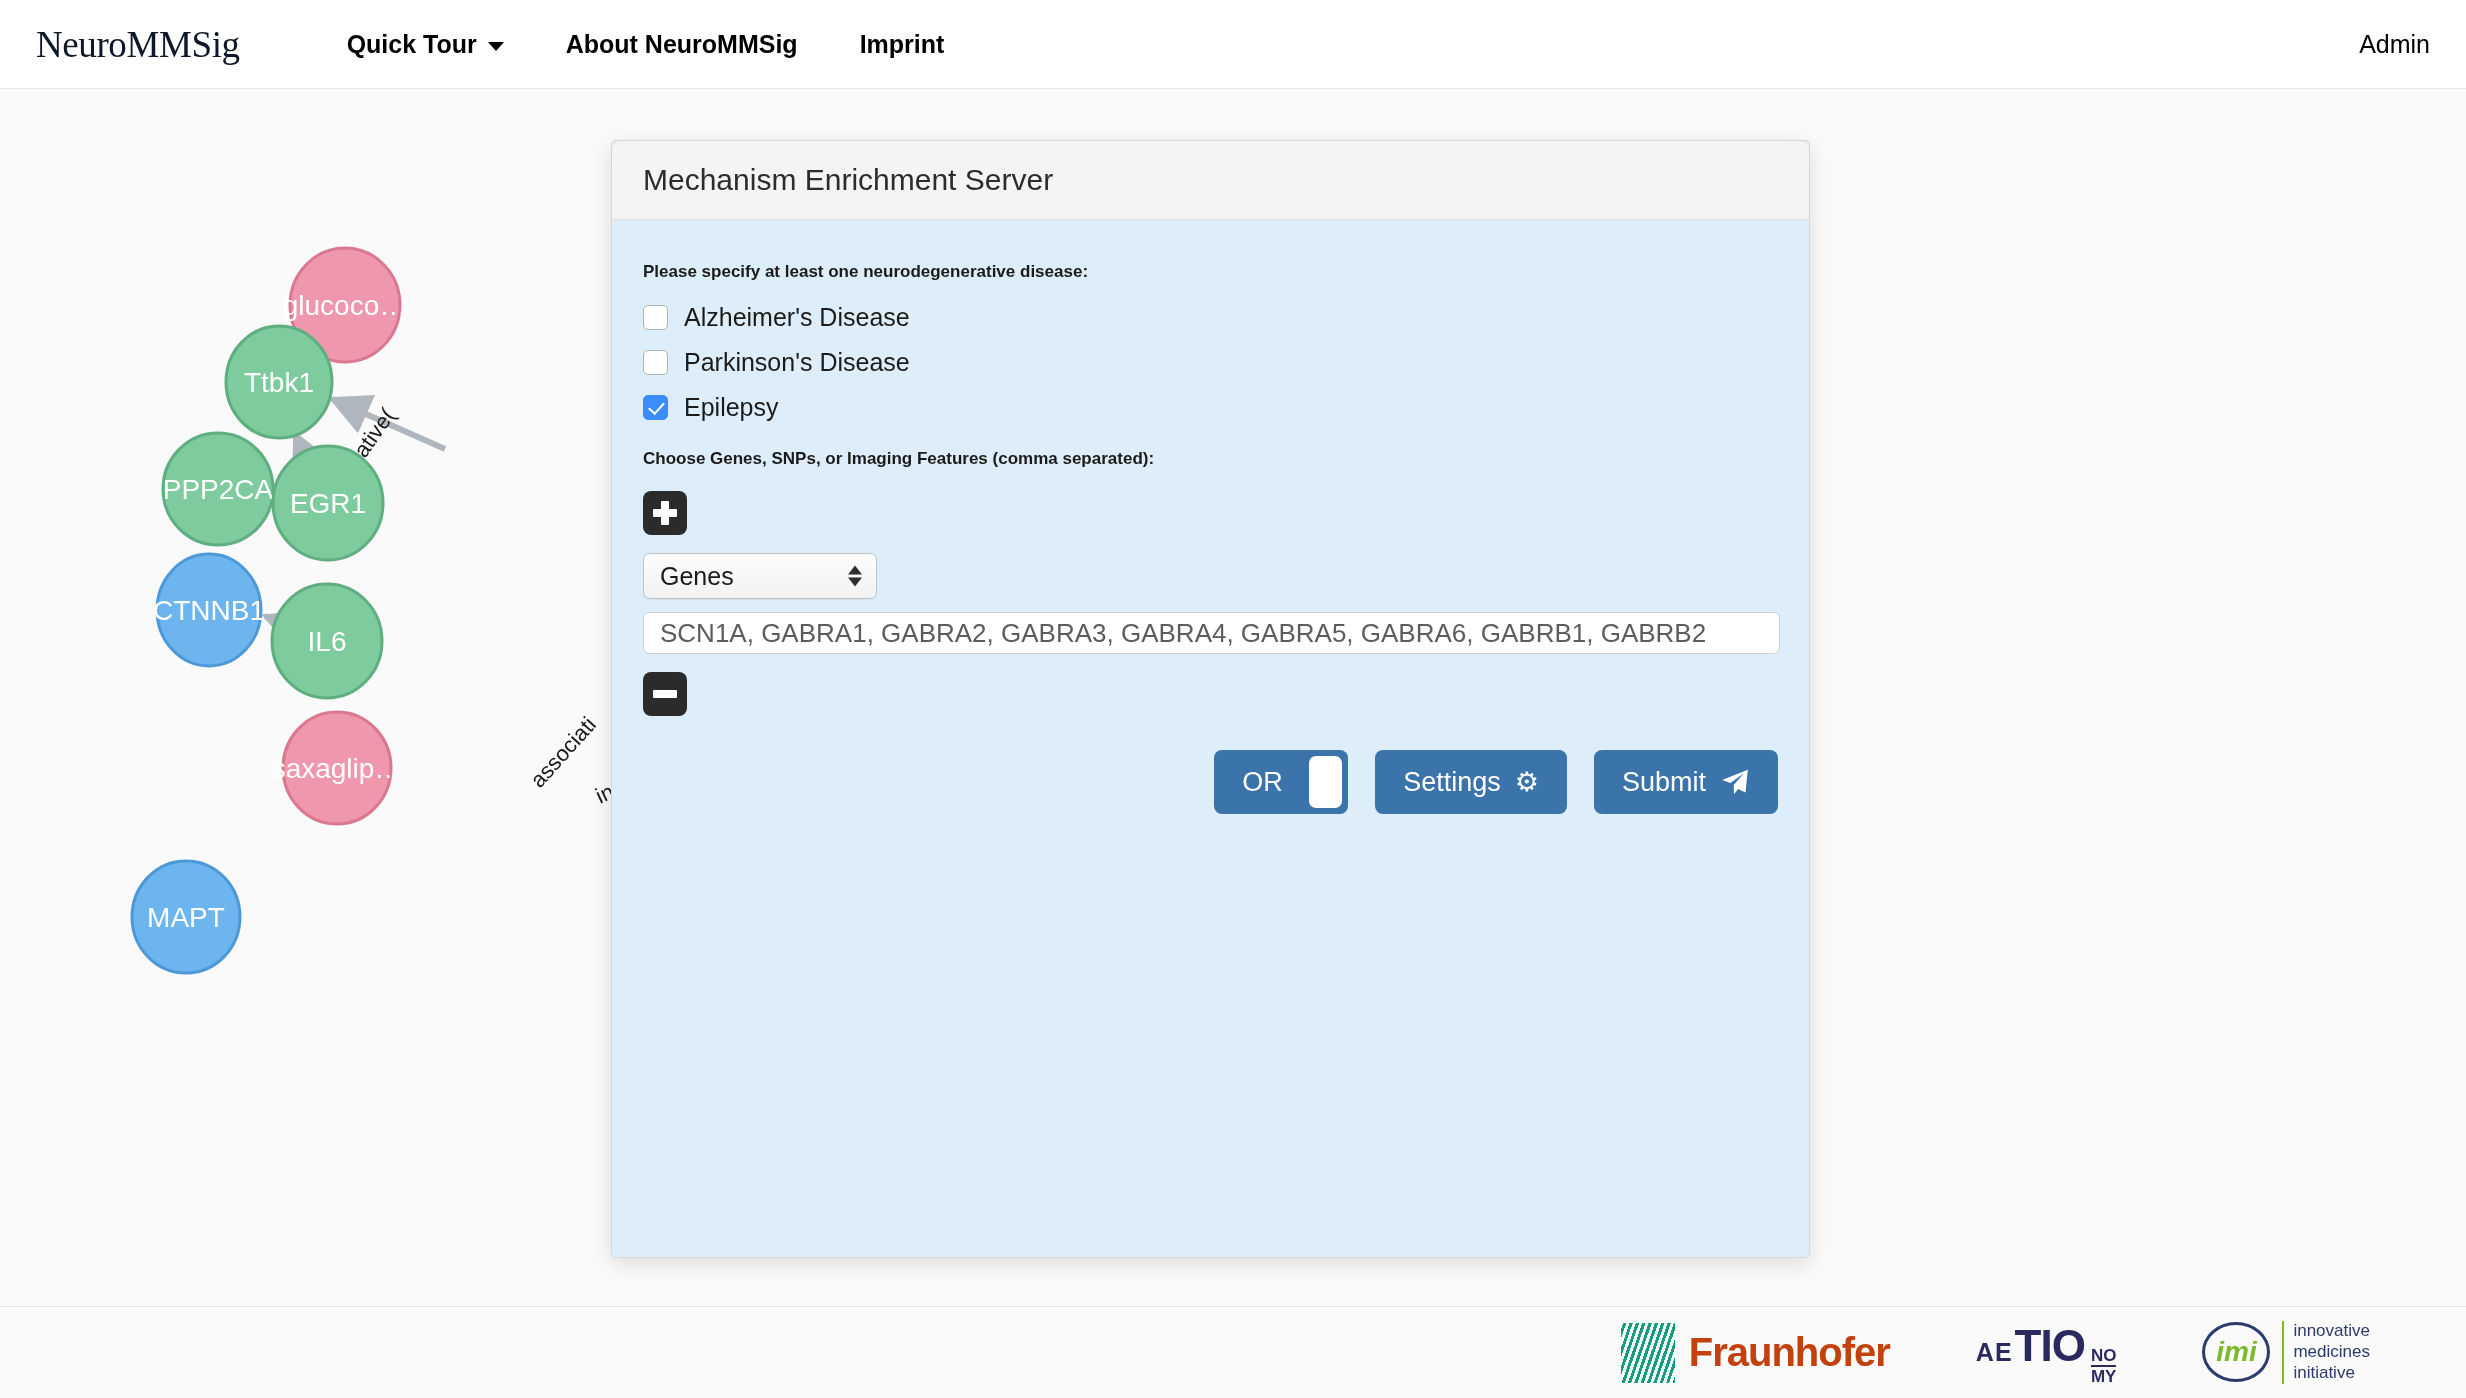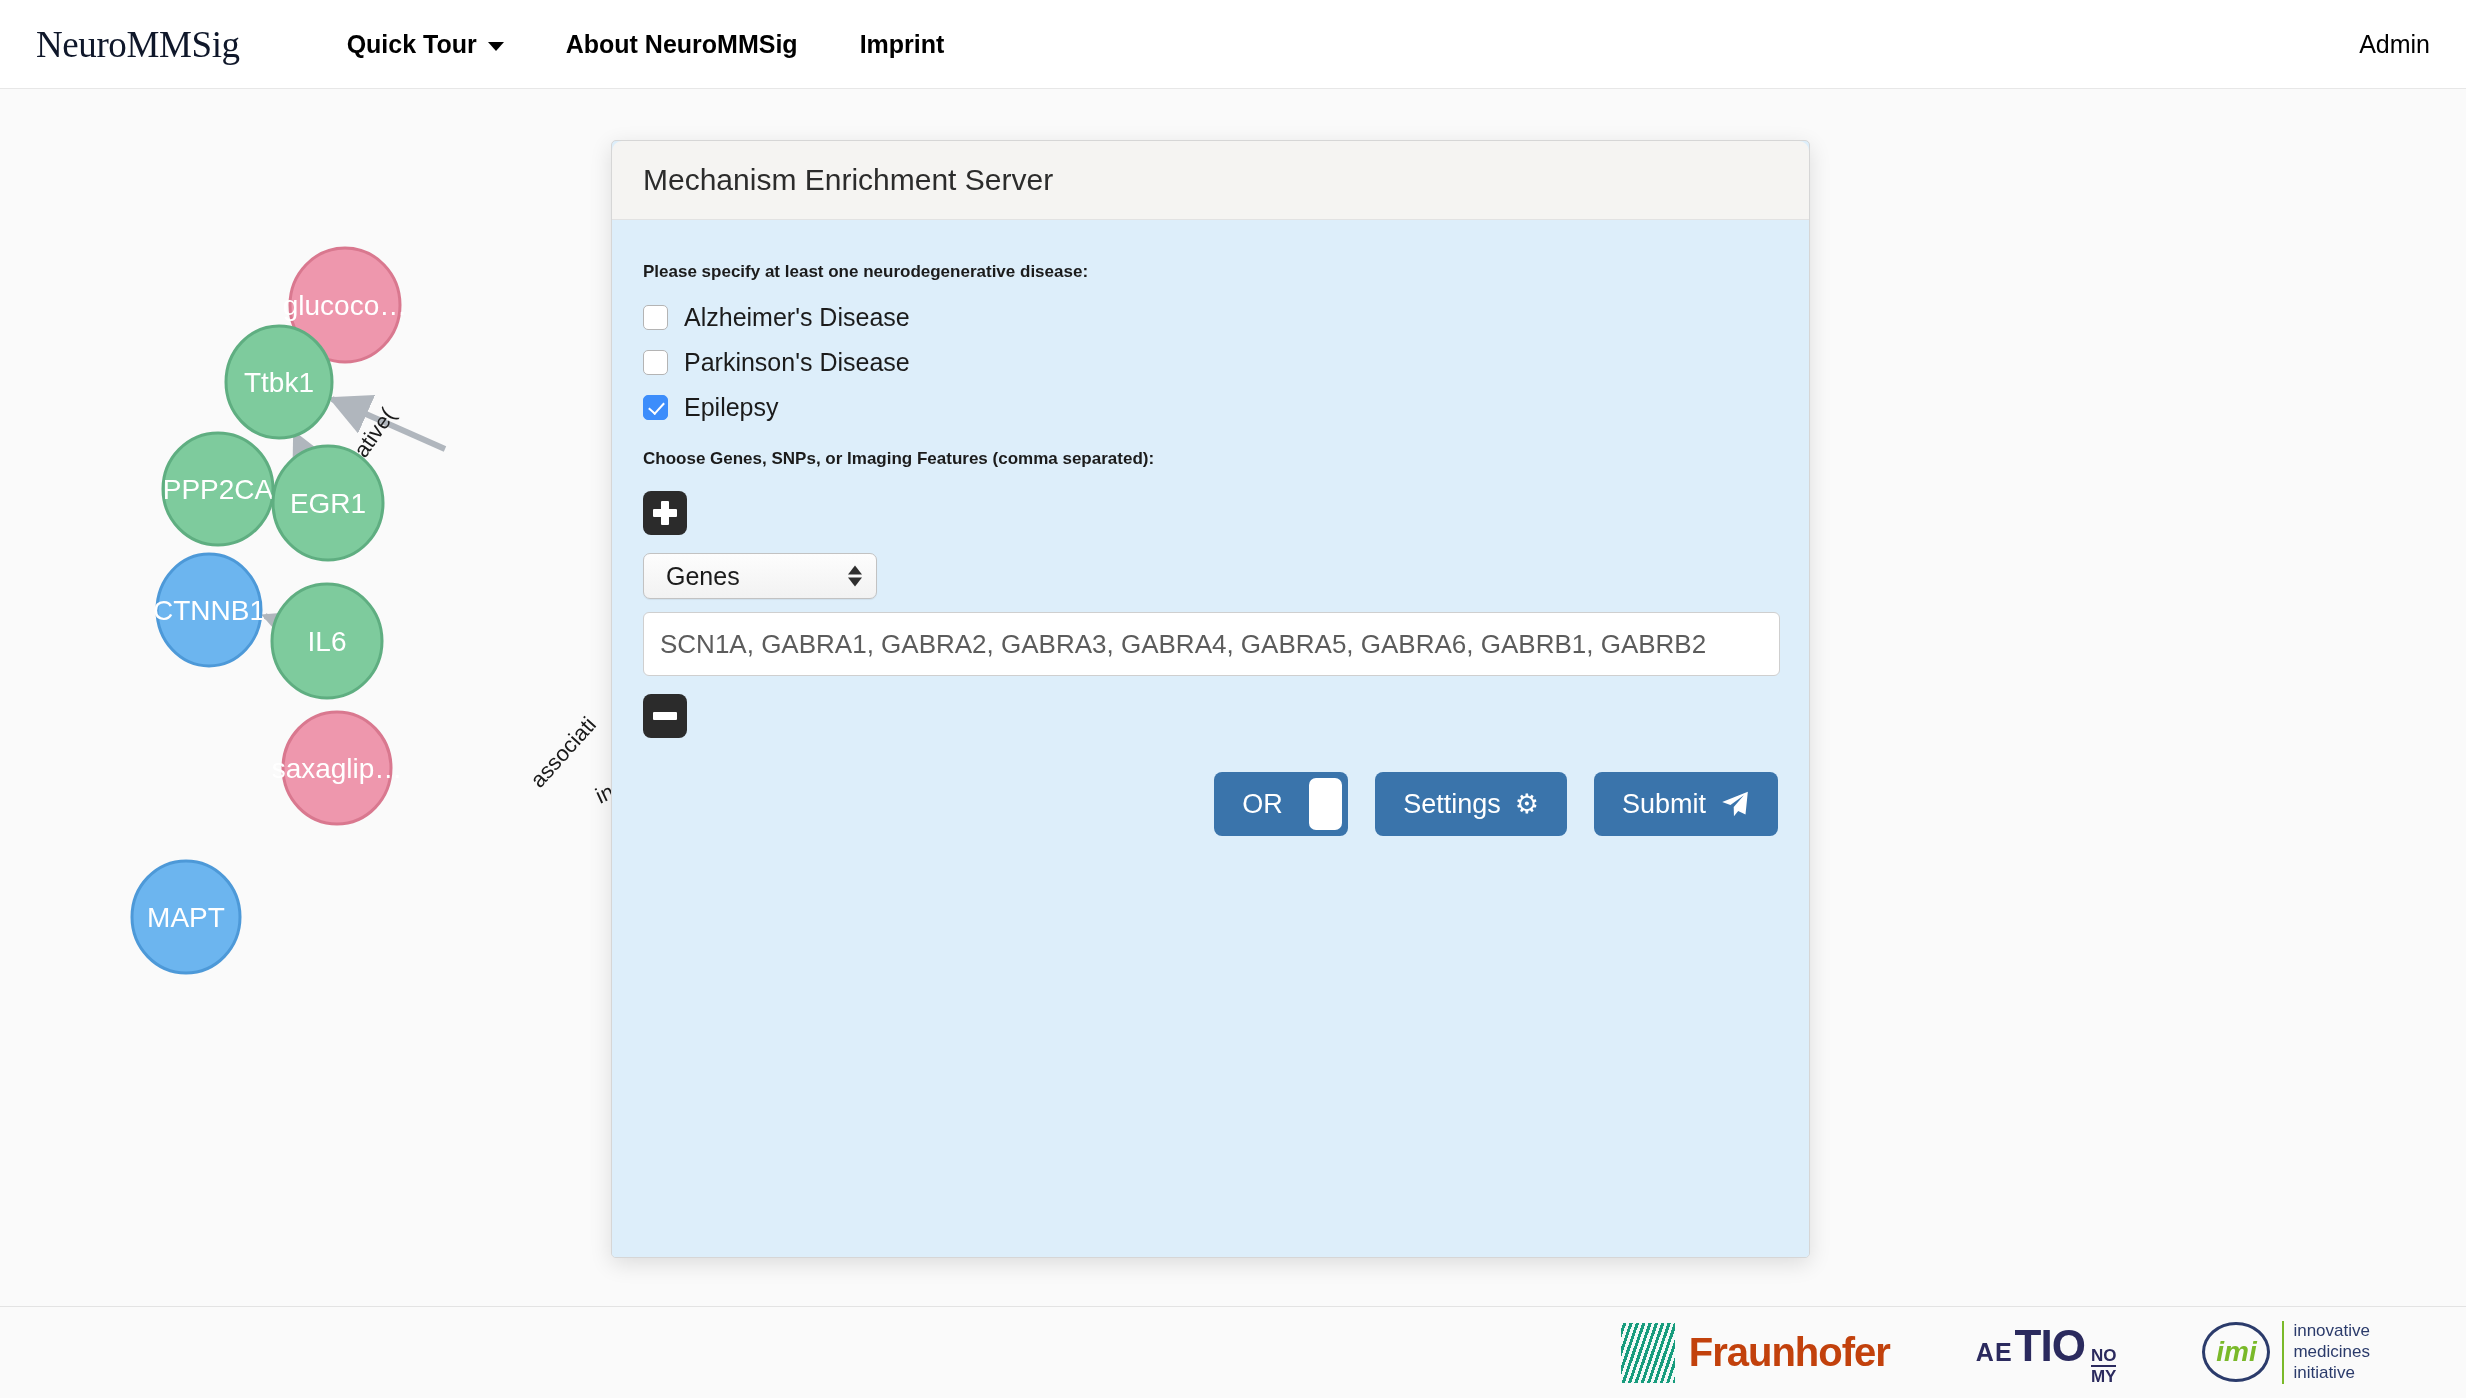--- a/index.html
+++ b/index.html
@@ -195,21 +195,21 @@
 
   #add-row { margin-bottom: 18px; }
 
   #type-select {
     width: 234px; height: 46px;
     background: linear-gradient(#fdfdfd, #f2f2f2);
     border: 1px solid #c2c2c2;
     border-radius: 7px;
     font-size: 25px;
     color: #1b1b1b;
-    padding: 0 22px;
+    padding: 0 16px;
     font-family: "Liberation Sans", sans-serif;
     position: relative;
     display: flex; align-items: center;
     cursor: pointer;
     box-shadow: 0 1px 1px rgba(0,0,0,0.06);
   }
   #type-select .stepper {
     position: absolute; right: 14px; top: 50%; transform: translateY(-50%);
     display: flex; flex-direction: column; gap: 3px;
     color: #3a3a3a; font-size: 12px; line-height: 8px;
@@ -222,21 +222,21 @@
   }
   .tri-down {
     width: 0; height: 0;
     border-left: 7px solid transparent;
     border-right: 7px solid transparent;
     border-top: 9px solid #2e2e2e;
   }
 
   #gene-input {
     margin-top: 13px;
-    width: 1137px; height: 64px;
+    width: 1137px; height: 42px;
     background: #ffffff;
     border: 1px solid #cfcfcf;
     border-radius: 6px;
     font-size: 26px;
     color: #5c5c5c;
     padding: 0 16px;
     font-family: "Liberation Sans", sans-serif;
     outline: none;
   }
 

